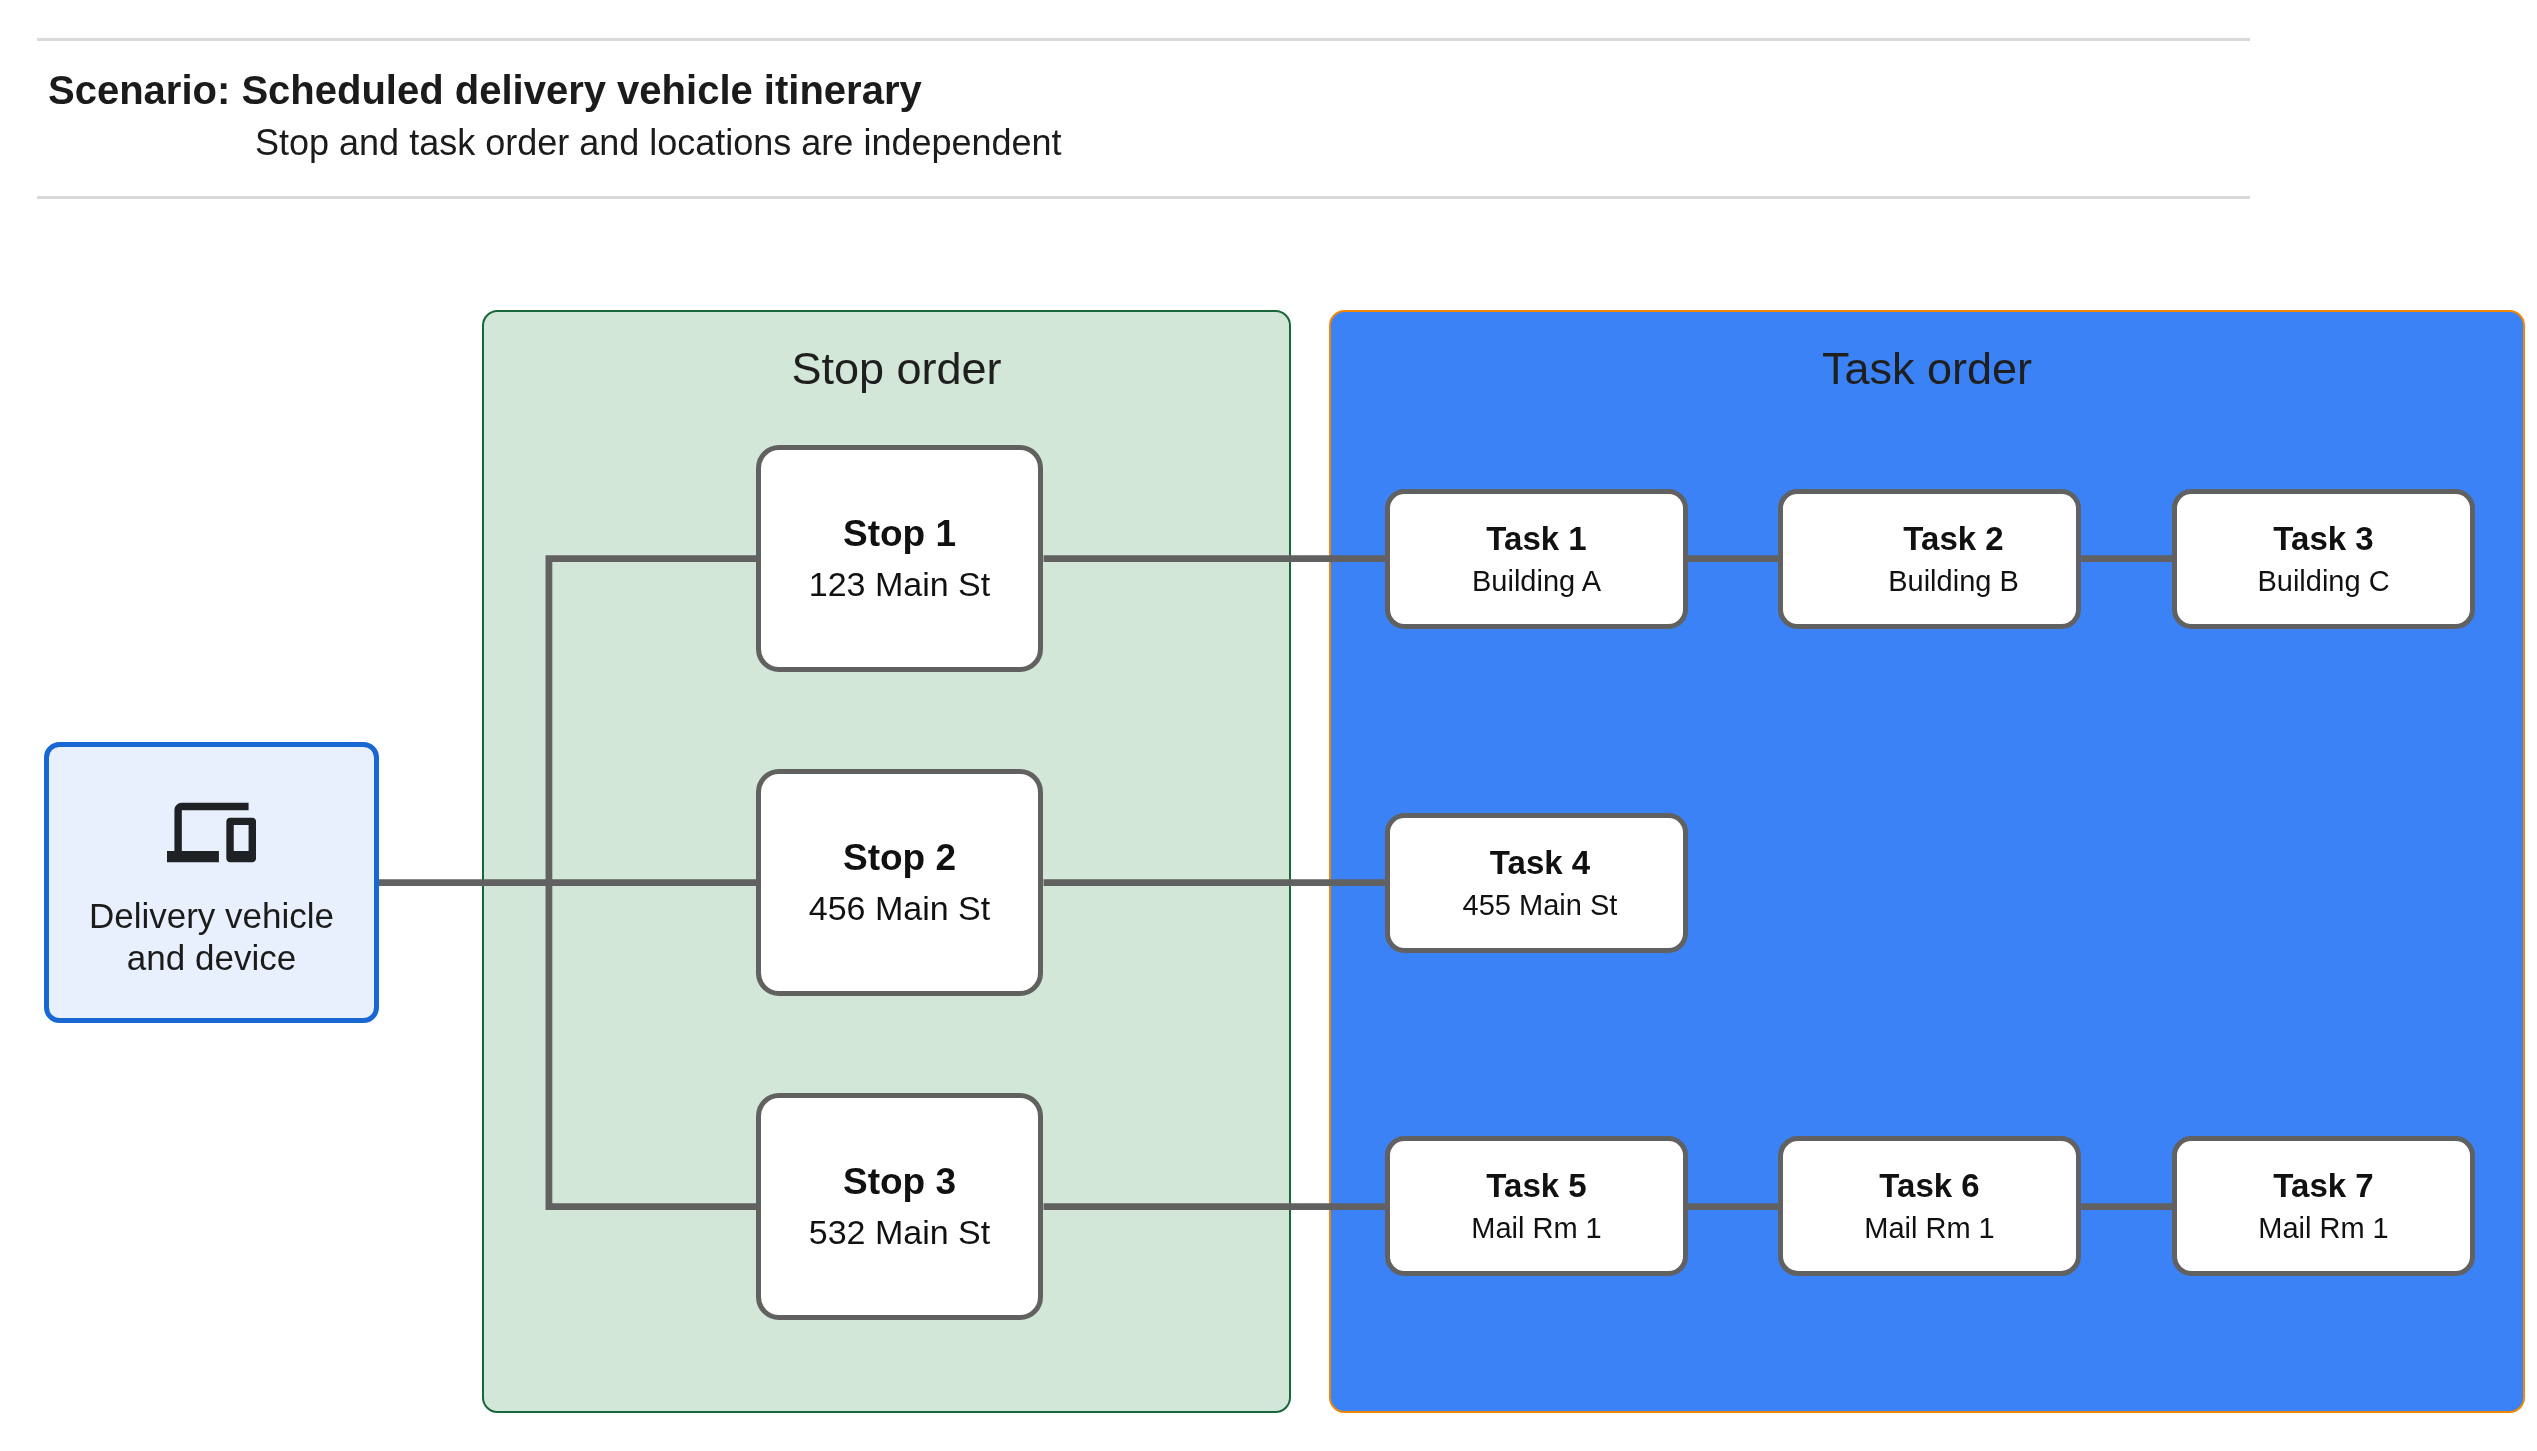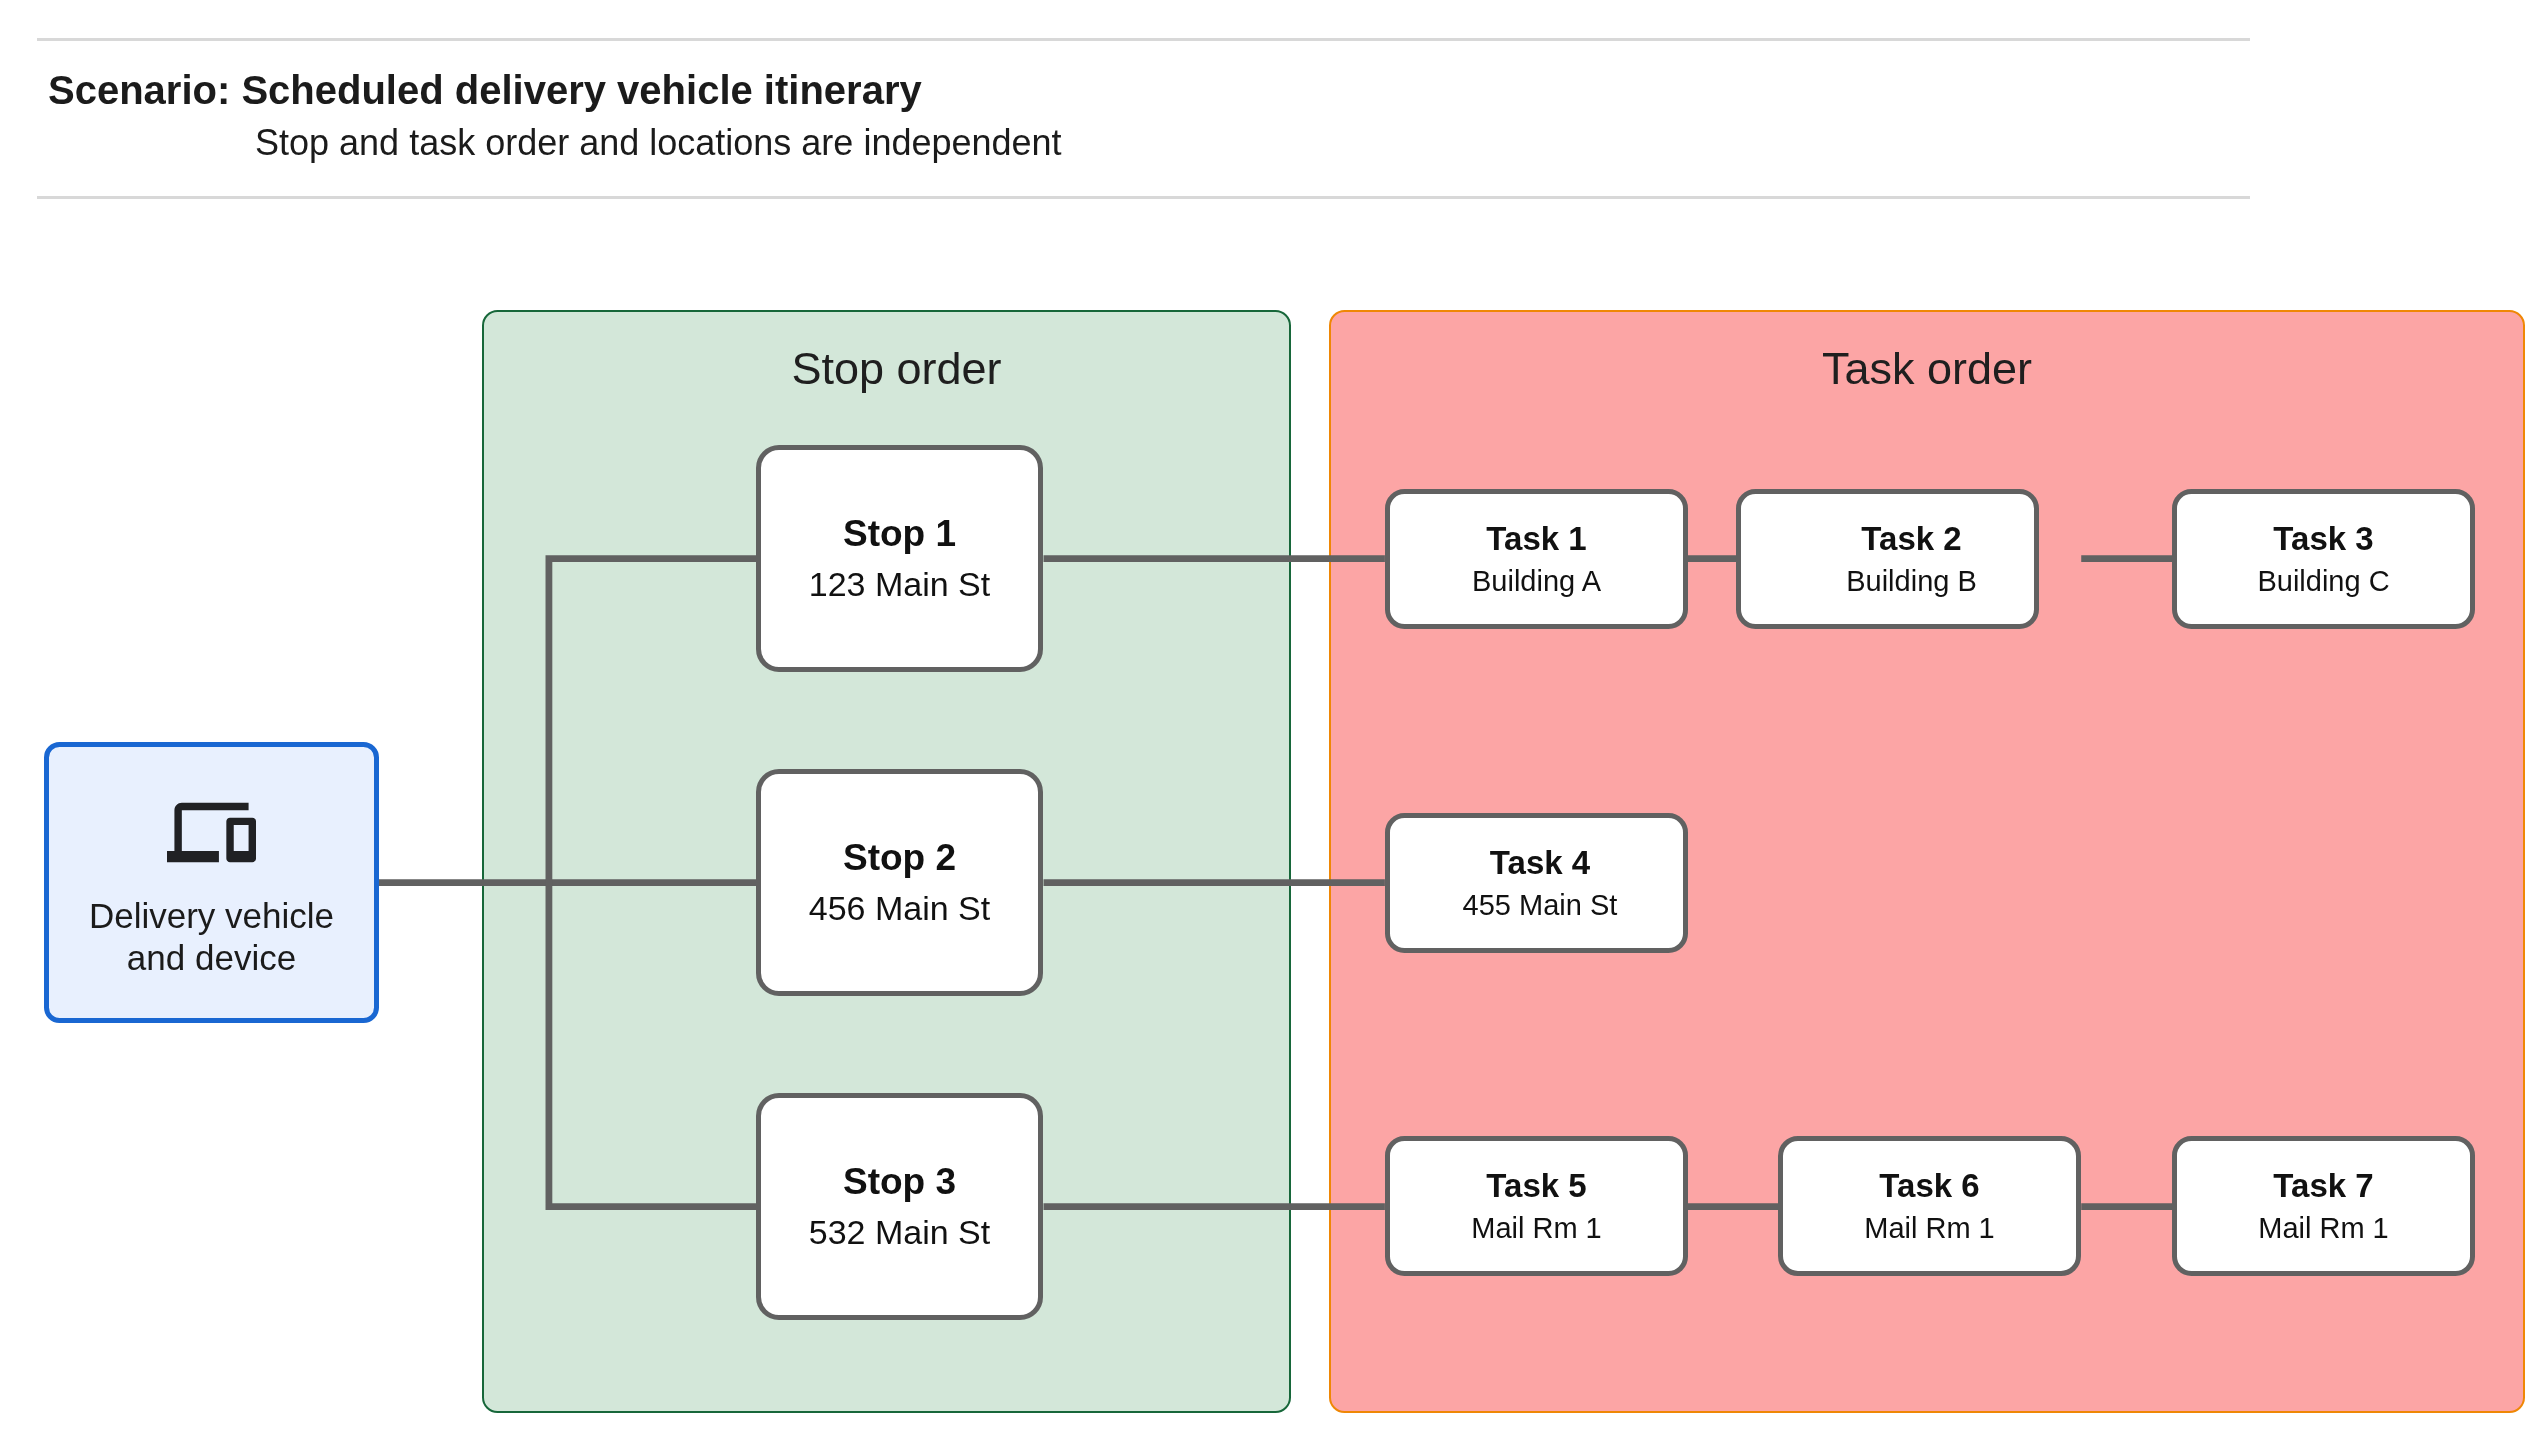--- a/index.html
+++ b/index.html
@@ -53,21 +53,21 @@
   .panel-green {
     left: 482px;
     width: 809px;
     background: #d3e7d9;
     border: 2.9px solid #17673a;
     padding-left: 20px;
   }
   .panel-yellow {
     left: 1329px;
     width: 1196px;
-    background: #fca5a5;
+    background: #3b82f6;
     border: 2.9px solid #ef8705;
   }
   .panel-title {
     margin-top: 31px;
     text-align: center;
     font-size: 45px;
     font-weight: 400;
     color: #1f1f1f;
   }
 
@@ -182,21 +182,21 @@
     </div>
     <div class="node stop-node" style="left:756px; top:1093px;">
       <div class="node-title">Stop 3</div>
       <div class="node-sub">532 Main St</div>
     </div>
 
     <div class="node task-node" style="left:1385px; top:489px;">
       <div class="node-title">Task 1</div>
       <div class="node-sub">Building A</div>
     </div>
-    <div class="node task-node" style="left:1736px; top:489px;padding-left:48px;">
+    <div class="node task-node" style="left:1778px; top:489px;padding-left:48px;">
       <div class="node-title">Task 2</div>
       <div class="node-sub">Building B</div>
     </div>
     <div class="node task-node" style="left:2172px; top:489px;">
       <div class="node-title">Task 3</div>
       <div class="node-sub">Building C</div>
     </div>
 
     <div class="node task-node" style="left:1385px; top:813px;padding-left:7px;">
       <div class="node-title">Task 4</div>

